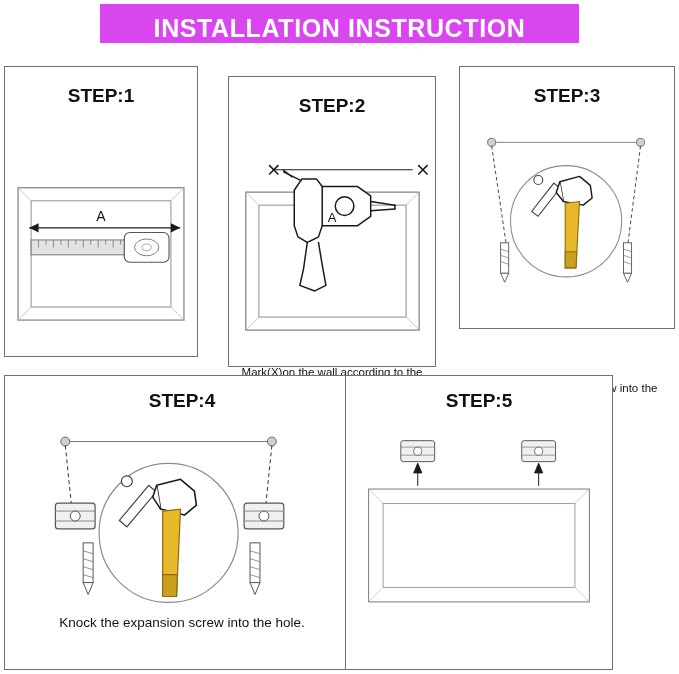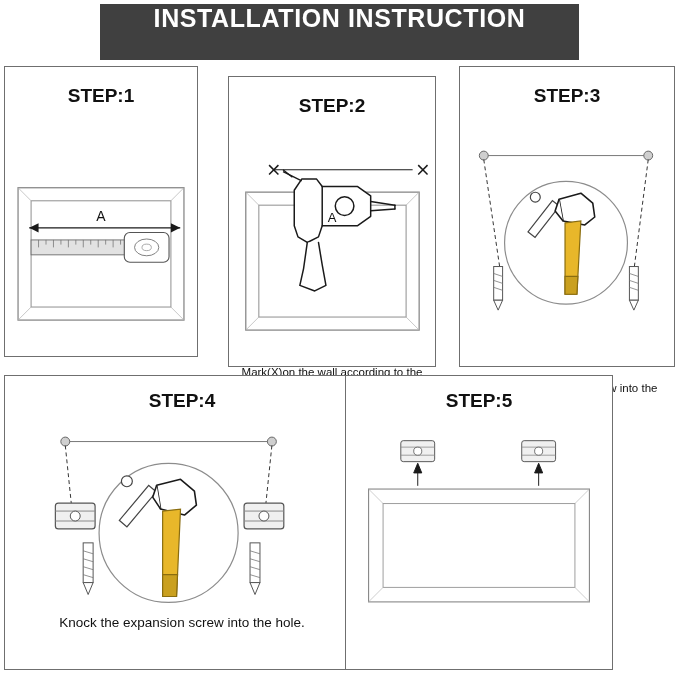--- a/index.html
+++ b/index.html
@@ -13,24 +13,24 @@
     position: relative;
     width: 679px; height: 674px;
     background: #ffffff;
     overflow: hidden;
   }
 
   
   .title-bar {
     position: absolute;
     left: 100px; top: 4px;
-    width: 479px; height: 56px;
-    background: #404040;
+    width: 479px; height: 39px;
+    background: #d946ef;
     display: flex;
-    align-items: flex-start;
+    align-items: flex-end;
     justify-content: center;
   }
   .title-bar .title-text {
     color: #ffffff;
     font-size: 25px;
     font-weight: bold;
     letter-spacing: 0.6px;
     text-align: center;
     white-space: nowrap;
   }
@@ -58,21 +58,21 @@
     color: #111;
   }
   .caption.big {
     font-size: 13.5px;
     line-height: 18px;
   }
 
   
   #panel1 { left: 4px;   top: 66px;  width: 194px; height: 291px; }
   #panel2 { left: 228px; top: 76px;  width: 208px; height: 291px; }
-  #panel3 { left: 459px; top: 66px;  width: 216px; height: 301px; }
+  #panel3 { left: 459px; top: 66px;  width: 216px; height: 263px; }
   #panel4 { left: 4px;   top: 375px; width: 356px; height: 295px; }
   #panel5 { left: 345px; top: 375px; width: 268px; height: 295px; padding-left: 32px; }
 
   #panel1 .panel-title, #panel2 .panel-title, #panel3 .panel-title { top: 18px; }
   #panel4 .panel-title, #panel5 .panel-title { top: 14px; }
 
   .art { position: absolute; left: 0; top: 0; width: 100%; height: 100%; pointer-events: none; }
 
   
   .frame-outer { fill: #ffffff; stroke: #8a8a8a; stroke-width: 1.4; }

